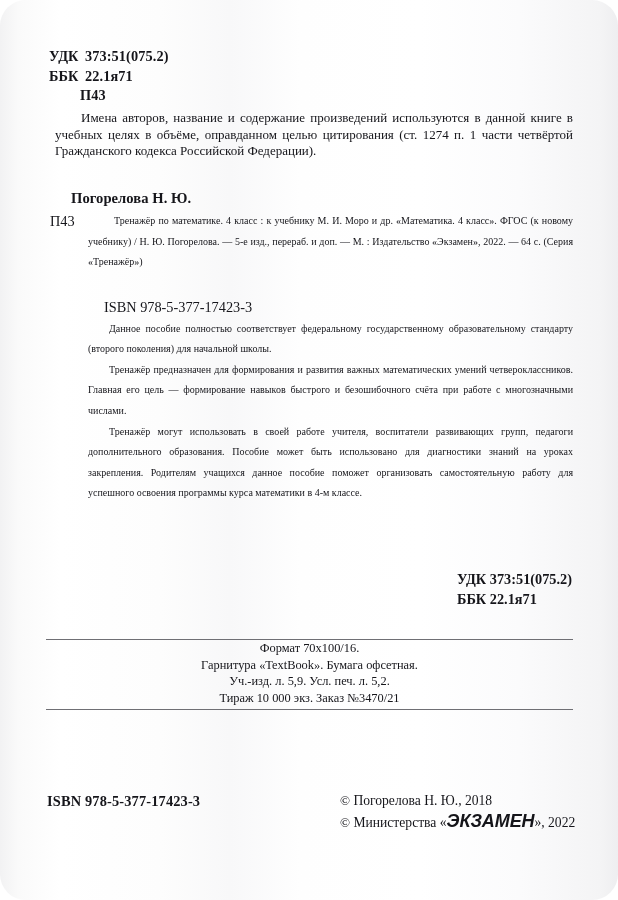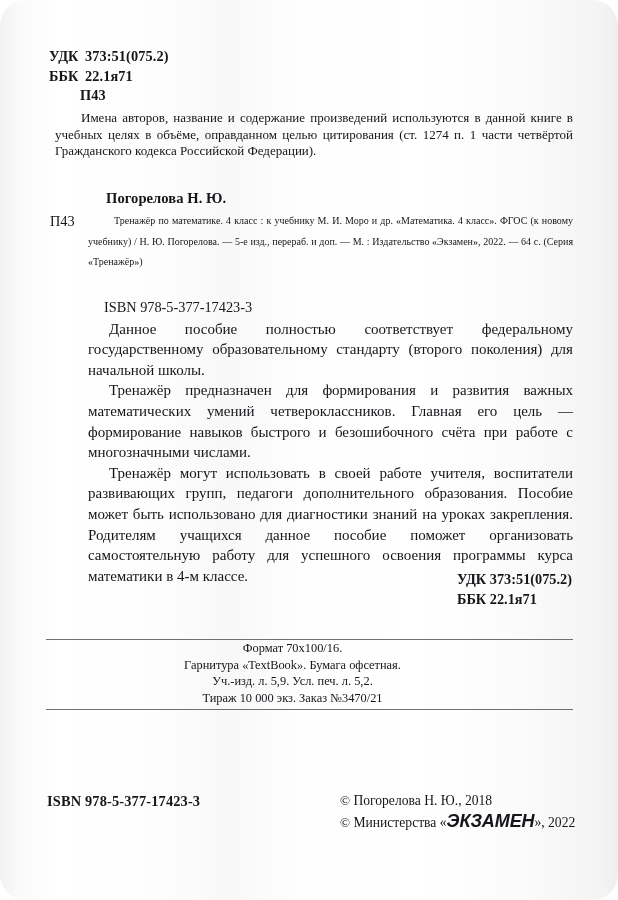--- a/index.html
+++ b/index.html
@@ -59,21 +59,21 @@
   }
 
   
   .bib {
     position: absolute;
     left: 49px;
     top: 188px;
     width: 524px;
   }
   .bib-author {
-    margin-left: 57px;
+    margin-left: 22px;
     font-size: 14.6px;
     font-weight: 700;
     line-height: 20px;
     letter-spacing: 0.05px;
   }
   .bib-body {
     position: relative;
     margin-top: 3px;
   }
   .bib-sig {
@@ -99,21 +99,21 @@
     top: 297px;
     width: 485px;
   }
   .annot-isbn {
     font-size: 14.3px;
     line-height: 20.6px;
     text-indent: 16px;
     margin-bottom: 1px;
   }
   .annot-p {
-    font-size: 15px;
+    font-size: 10px;
     line-height: 20.6px;
     text-align: justify;
     text-indent: 21px;
     text-justify: inter-word;
     margin: 0;
   }
 
   
   .udk-repeat {
     position: absolute;
@@ -132,21 +132,21 @@
     left: 46px;
     width: 527px;
     height: 1px;
     background: #6f6f74;
   }
   .rule-top { top: 639px; }
   .rule-bottom { top: 709px; }
 
   .imprint {
     position: absolute;
-    left: 29px;
+    left: 46px;
     top: 640px;
     width: 527px;
     text-align: center;
     font-size: 12.4px;
     line-height: 16.5px;
   }
   .imprint .row { display: block; white-space: nowrap; }
 
   
   .footer-isbn {

